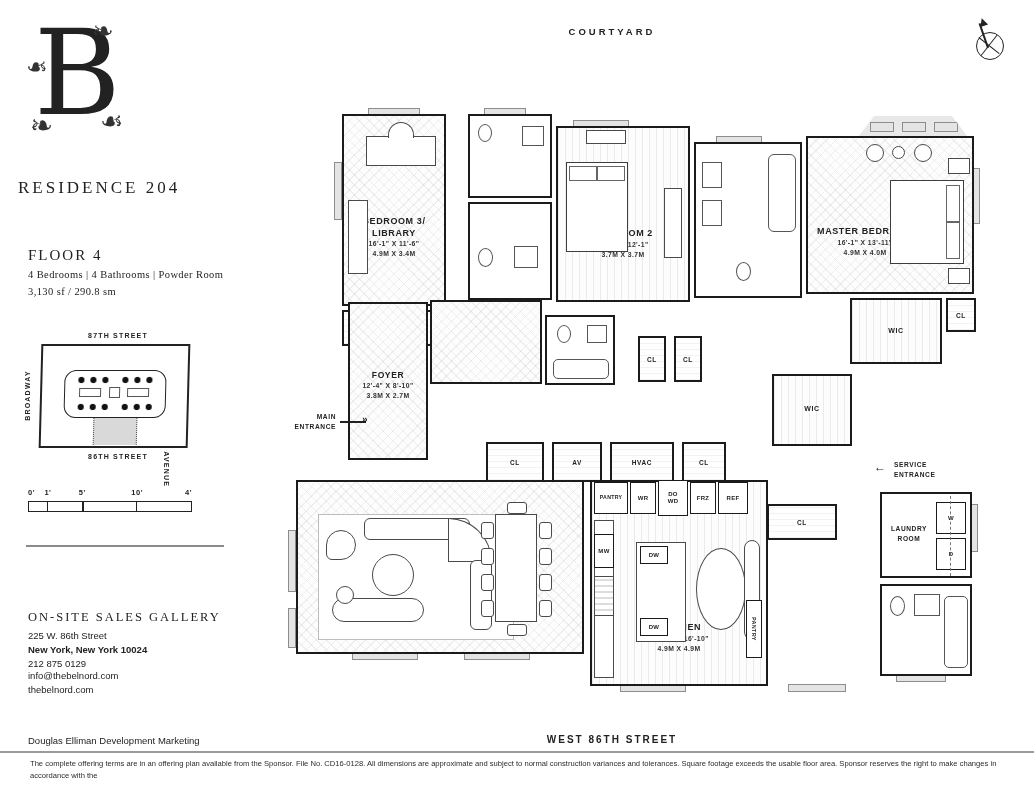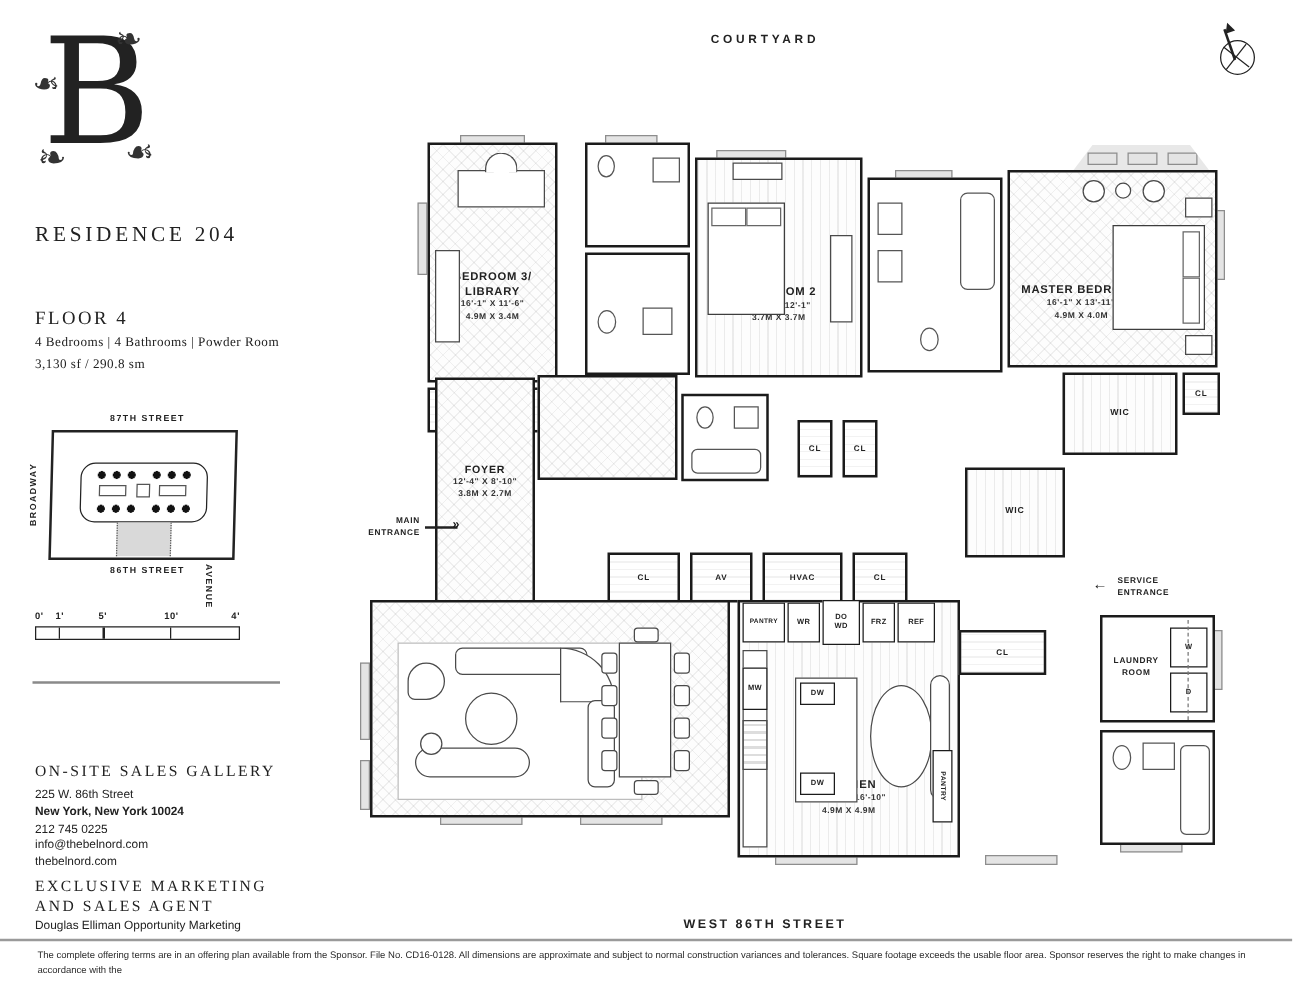--- a/index.html
+++ b/index.html
@@ -64,21 +64,21 @@
 <div class="page">
 
   <div class="abs" style="left:34px;top:14px;width:120px;height:150px">
     <span class="logoB">B</span>
     <span class="orn" style="left:58px;top:2px">❧</span>
     <span class="orn" style="left:-8px;top:38px;transform:scaleX(-1)">❧</span>
     <span class="orn" style="left:66px;top:92px">☙</span>
     <span class="orn" style="left:-4px;top:96px;transform:scaleX(-1)">☙</span>
   </div>
 
-  <div class="abs res-title" style="left:28px;top:178px">RESIDENCE 204</div>
+  <div class="abs res-title" style="left:18px;top:178px">RESIDENCE 204</div>
   <div class="abs floor-title" style="left:28px;top:247px">FLOOR 4</div>
   <div class="abs feat" style="left:28px;top:269px">4 Bedrooms   |  4 Bathrooms |  Powder Room</div>
   <div class="abs feat" style="left:28px;top:286px">3,130 sf / 290.8 sm</div>
 
   <div class="abs" style="left:28px;top:330px;width:180px;height:134px">
     <div class="maplbl" style="left:50%;top:2px;transform:translateX(-50%)">87TH STREET</div>
     <div class="maplbl" style="left:-26px;top:62px;transform:rotate(-90deg)">BROADWAY</div>
     <div class="maplbl" style="left:142px;top:62px;transform:rotate(90deg);transform-origin:left top">AMSTERDAM AVENUE</div>
     <div class="maplbl" style="left:50%;top:123px;transform:translateX(-50%)">86TH STREET</div>
     <div class="mapbox" style="left:12px;top:14px;width:145px;height:100px;transform:skewX(-1.5deg)">
@@ -109,33 +109,29 @@
   </div>
 
   <div class="divider" style="left:26px;top:545px;width:198px;height:2px"></div>
 
 
   <div class="abs h-serif" style="left:28px;top:610px">ON-SITE SALES GALLERY</div>
 
   <div class="abs body-sm" style="left:28px;top:629px">
     <div>225 W. 86th Street</div>
     <div style="font-weight:bold">New York, New York 10024</div>
-    <div>212 745 0225</div>
+    <div>212 875 0129</div>
   </div>
 
   <div class="abs body-sm" style="left:28px;top:669px">
     <div>info@thebelnord.com</div>
     <div>thebelnord.com</div>
   </div>
 
-  <div class="abs h-serif" style="left:28px;top:701px;line-height:1.3">
-    <div>EXCLUSIVE MARKETING</div>
-    <div>AND SALES AGENT</div>
-  </div>
-  <div class="abs body-sm" style="left:28px;top:734px">Douglas Elliman Opportunity Marketing</div>
+  <div class="abs body-sm" style="left:28px;top:734px">Douglas Elliman Development Marketing</div>
 
   <div class="abs bldlbl" style="left:512px;top:26px;width:200px">COURTYARD</div>
   <div class="abs bldlbl" style="left:512px;top:734px;width:200px;letter-spacing:2px;font-size:10px">WEST 86TH STREET</div>
 
   <div class="abs" style="left:968px;top:16px;width:50px;height:52px">
     <div class="abs" style="left:8px;top:16px;width:26px;height:26px;border:1.5px solid #222;border-radius:50%"></div>
     <div class="compass-line" style="left:8px;top:28.5px;width:26px;height:1.2px;transform:rotate(38deg)"></div>
     <div class="compass-line" style="left:8px;top:28.5px;width:26px;height:1.2px;transform:rotate(-52deg)"></div>
     <div class="compass-line" style="left:19px;top:6px;width:2px;height:26px;transform:rotate(-19deg);transform-origin:bottom center"></div>
     <div class="abs" style="left:11px;top:2px;width:0;height:0;border-left:4px solid transparent;border-right:4px solid transparent;border-bottom:8px solid #222;transform:rotate(-19deg)"></div>
@@ -238,21 +234,21 @@
       <div class="fixture" style="left:40px;top:8px;width:20px;height:18px"></div>
     </div>
     <div class="room chev" style="left:162px;top:216px;width:112px;height:84px"></div>
     <div class="clbox" style="left:370px;top:252px;width:28px;height:46px">
         <span>CL</span>
       </div>
     <div class="clbox" style="left:406px;top:252px;width:28px;height:46px">
         <span>CL</span>
       </div>
 
-    <div class="room chev" style="left:80px;top:218px;width:80px;height:180px">
+    <div class="room chev" style="left:80px;top:218px;width:80px;height:158px">
       <div class="roomlbl" style="top:66px;font-size:8.5px">
         <div>FOYER</div>
         <div class="dims">12'-4" X 8'-10"</div>
         <div class="dims">3.8M X 2.7M</div>
       </div>
     </div>
 
 
     <div class="clbox" style="left:218px;top:358px;width:58px;height:40px">
         <span>CL</span>

